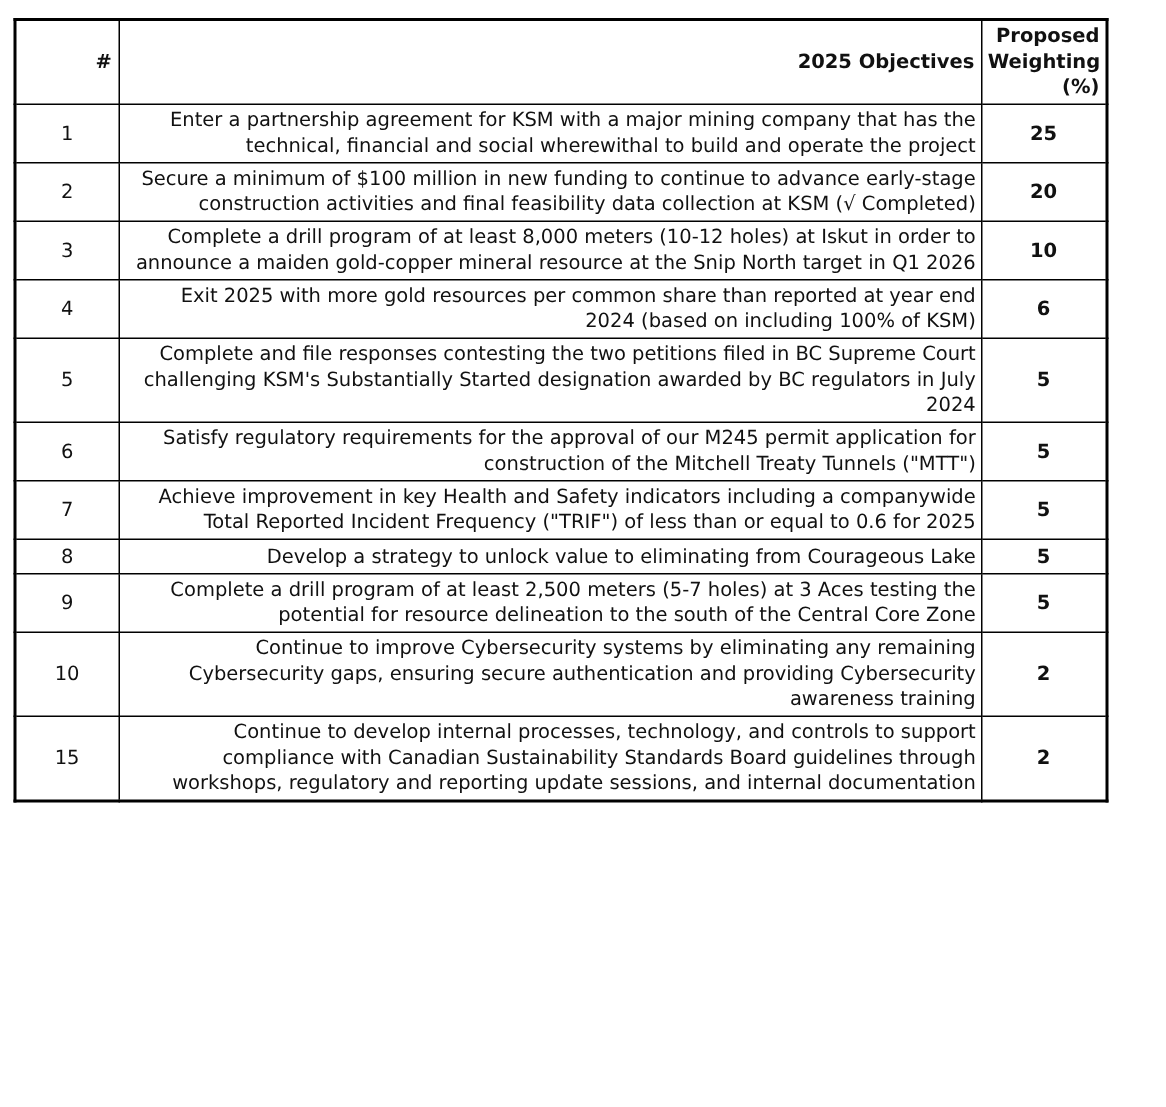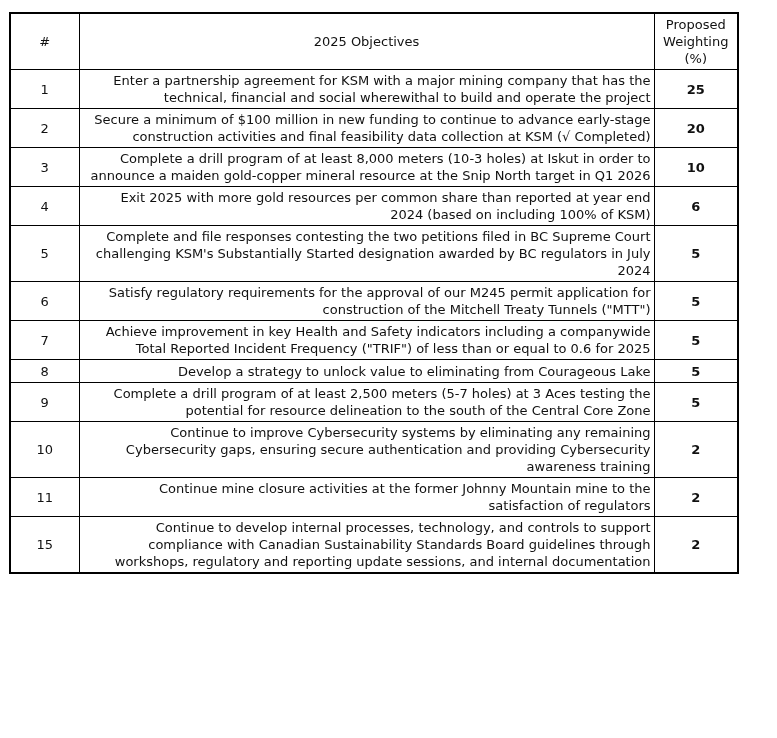--- a/index.html
+++ b/index.html
@@ -32,22 +32,22 @@
     border: 1px solid #000000;
     font-size: 13px;
     line-height: 17px;
     vertical-align: middle;
     overflow: hidden;
   }
   col.col-num    { width: 69px; }
   col.col-obj    { width: 575px; }
   col.col-weight { width: 84px; }
   thead th {
-    font-weight: normal;
-    text-align: center;
+    font-weight: bold;
+    text-align: right;
     height: 53px;
     padding: 2px 4px;
   }
   td.cell-num {
     text-align: center;
     font-weight: normal;
     padding: 2px 4px;
   }
   td.cell-obj {
     text-align: right;
@@ -83,21 +83,21 @@
     <td class="cell-obj">Enter a partnership agreement for KSM with a major mining company that has the technical, financial and social wherewithal to build and operate the project</td>
     <td class="cell-weight">25</td>
   </tr>
         <tr class="data-row">
     <td class="cell-num">2</td>
     <td class="cell-obj">Secure a minimum of $100 million in new funding to continue to advance early-stage construction activities and final feasibility data collection at KSM (√ Completed)</td>
     <td class="cell-weight">20</td>
   </tr>
         <tr class="data-row">
     <td class="cell-num">3</td>
-    <td class="cell-obj">Complete a drill program of at least 8,000 meters (10-3 holes) at Iskut in order to announce a maiden gold-copper mineral resource at the Snip North target in Q1 2026</td>
+    <td class="cell-obj">Complete a drill program of at least 8,000 meters (10-12 holes) at Iskut in order to announce a maiden gold-copper mineral resource at the Snip North target in Q1 2026</td>
     <td class="cell-weight">10</td>
   </tr>
         <tr class="data-row">
     <td class="cell-num">4</td>
     <td class="cell-obj">Exit 2025 with more gold resources per common share than reported at year end 2024 (based on including 100% of KSM)</td>
     <td class="cell-weight">6</td>
   </tr>
         <tr class="data-row">
     <td class="cell-num">5</td>
     <td class="cell-obj">Complete and file responses contesting the two petitions filed in BC Supreme Court challenging KSM's Substantially Started designation awarded by BC regulators in July 2024</td>
@@ -122,24 +122,19 @@
     <td class="cell-num">9</td>
     <td class="cell-obj">Complete a drill program of at least 2,500 meters (5-7 holes) at 3 Aces testing the potential for resource delineation to the south of the Central Core Zone</td>
     <td class="cell-weight">5</td>
   </tr>
         <tr class="data-row">
     <td class="cell-num">10</td>
     <td class="cell-obj">Continue to improve Cybersecurity systems by eliminating any remaining Cybersecurity gaps, ensuring secure authentication and providing Cybersecurity awareness training</td>
     <td class="cell-weight">2</td>
   </tr>
         <tr class="data-row">
-    <td class="cell-num">11</td>
-    <td class="cell-obj">Continue mine closure activities at the former Johnny Mountain mine to the satisfaction of regulators</td>
-    <td class="cell-weight">2</td>
-  </tr>
-        <tr class="data-row">
     <td class="cell-num">15</td>
     <td class="cell-obj">Continue to develop internal processes, technology, and controls to support compliance with Canadian Sustainability Standards Board guidelines through workshops, regulatory and reporting update sessions, and internal documentation</td>
     <td class="cell-weight">2</td>
   </tr>
       </tbody>
   </table>
 </div>
 
 </body></html>

